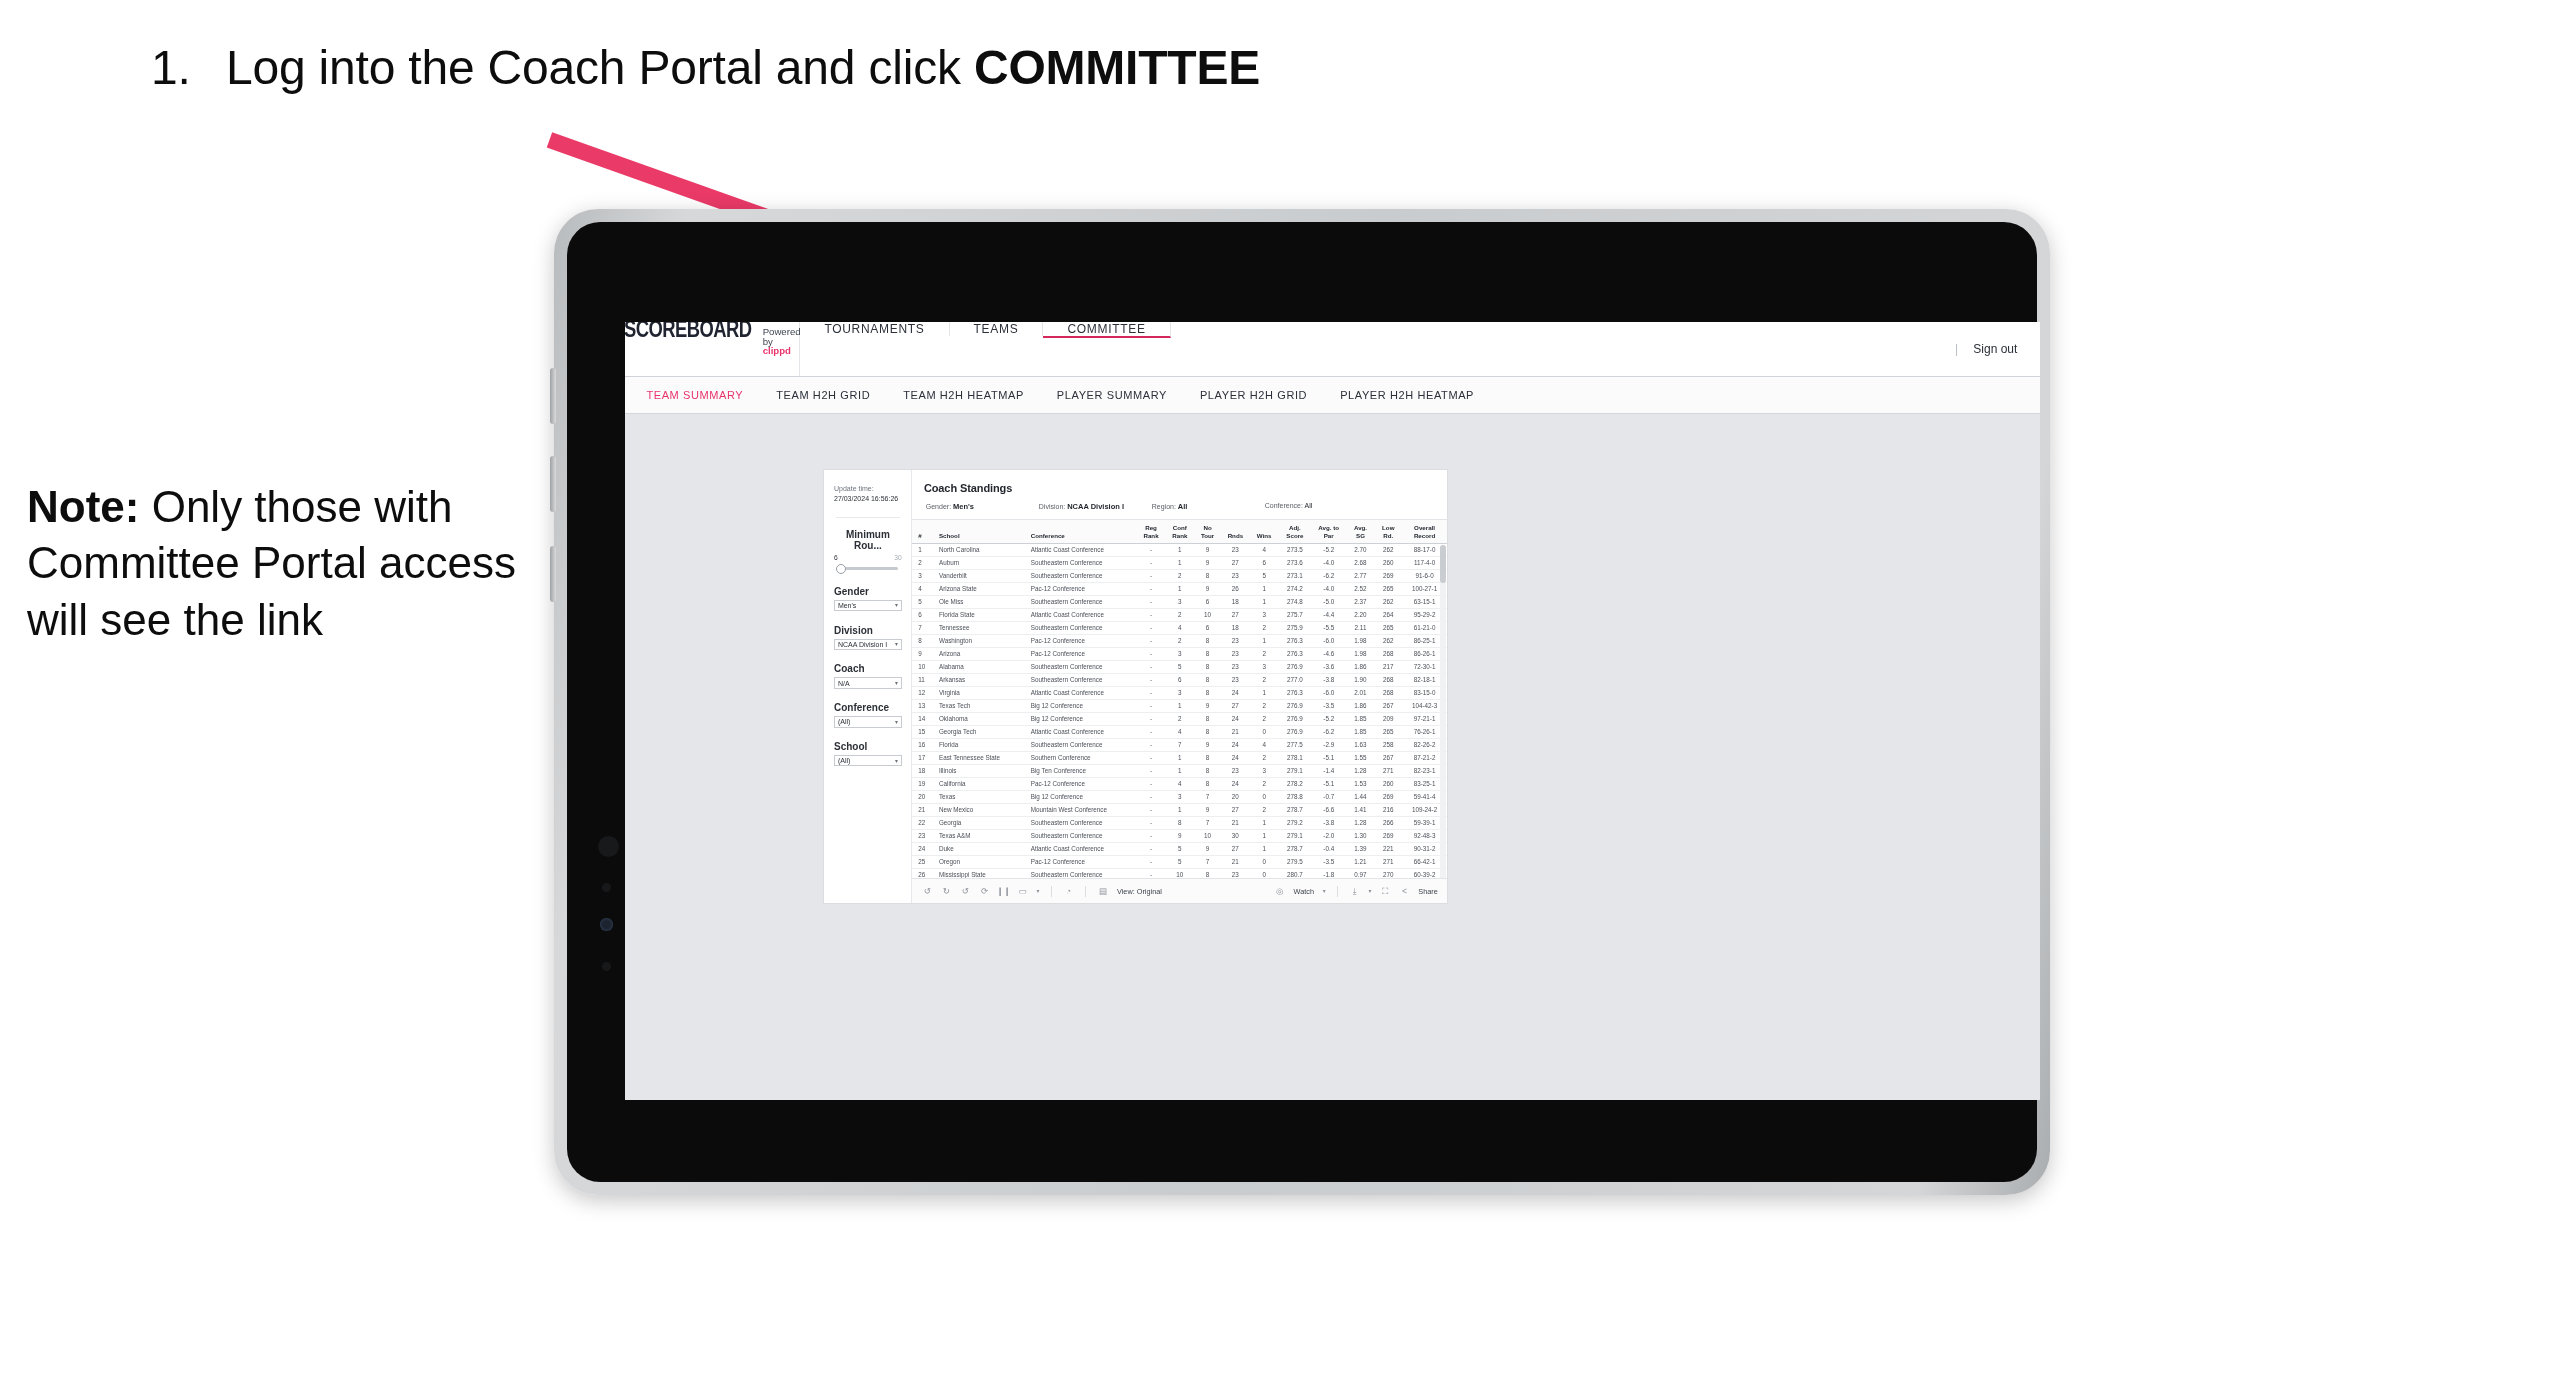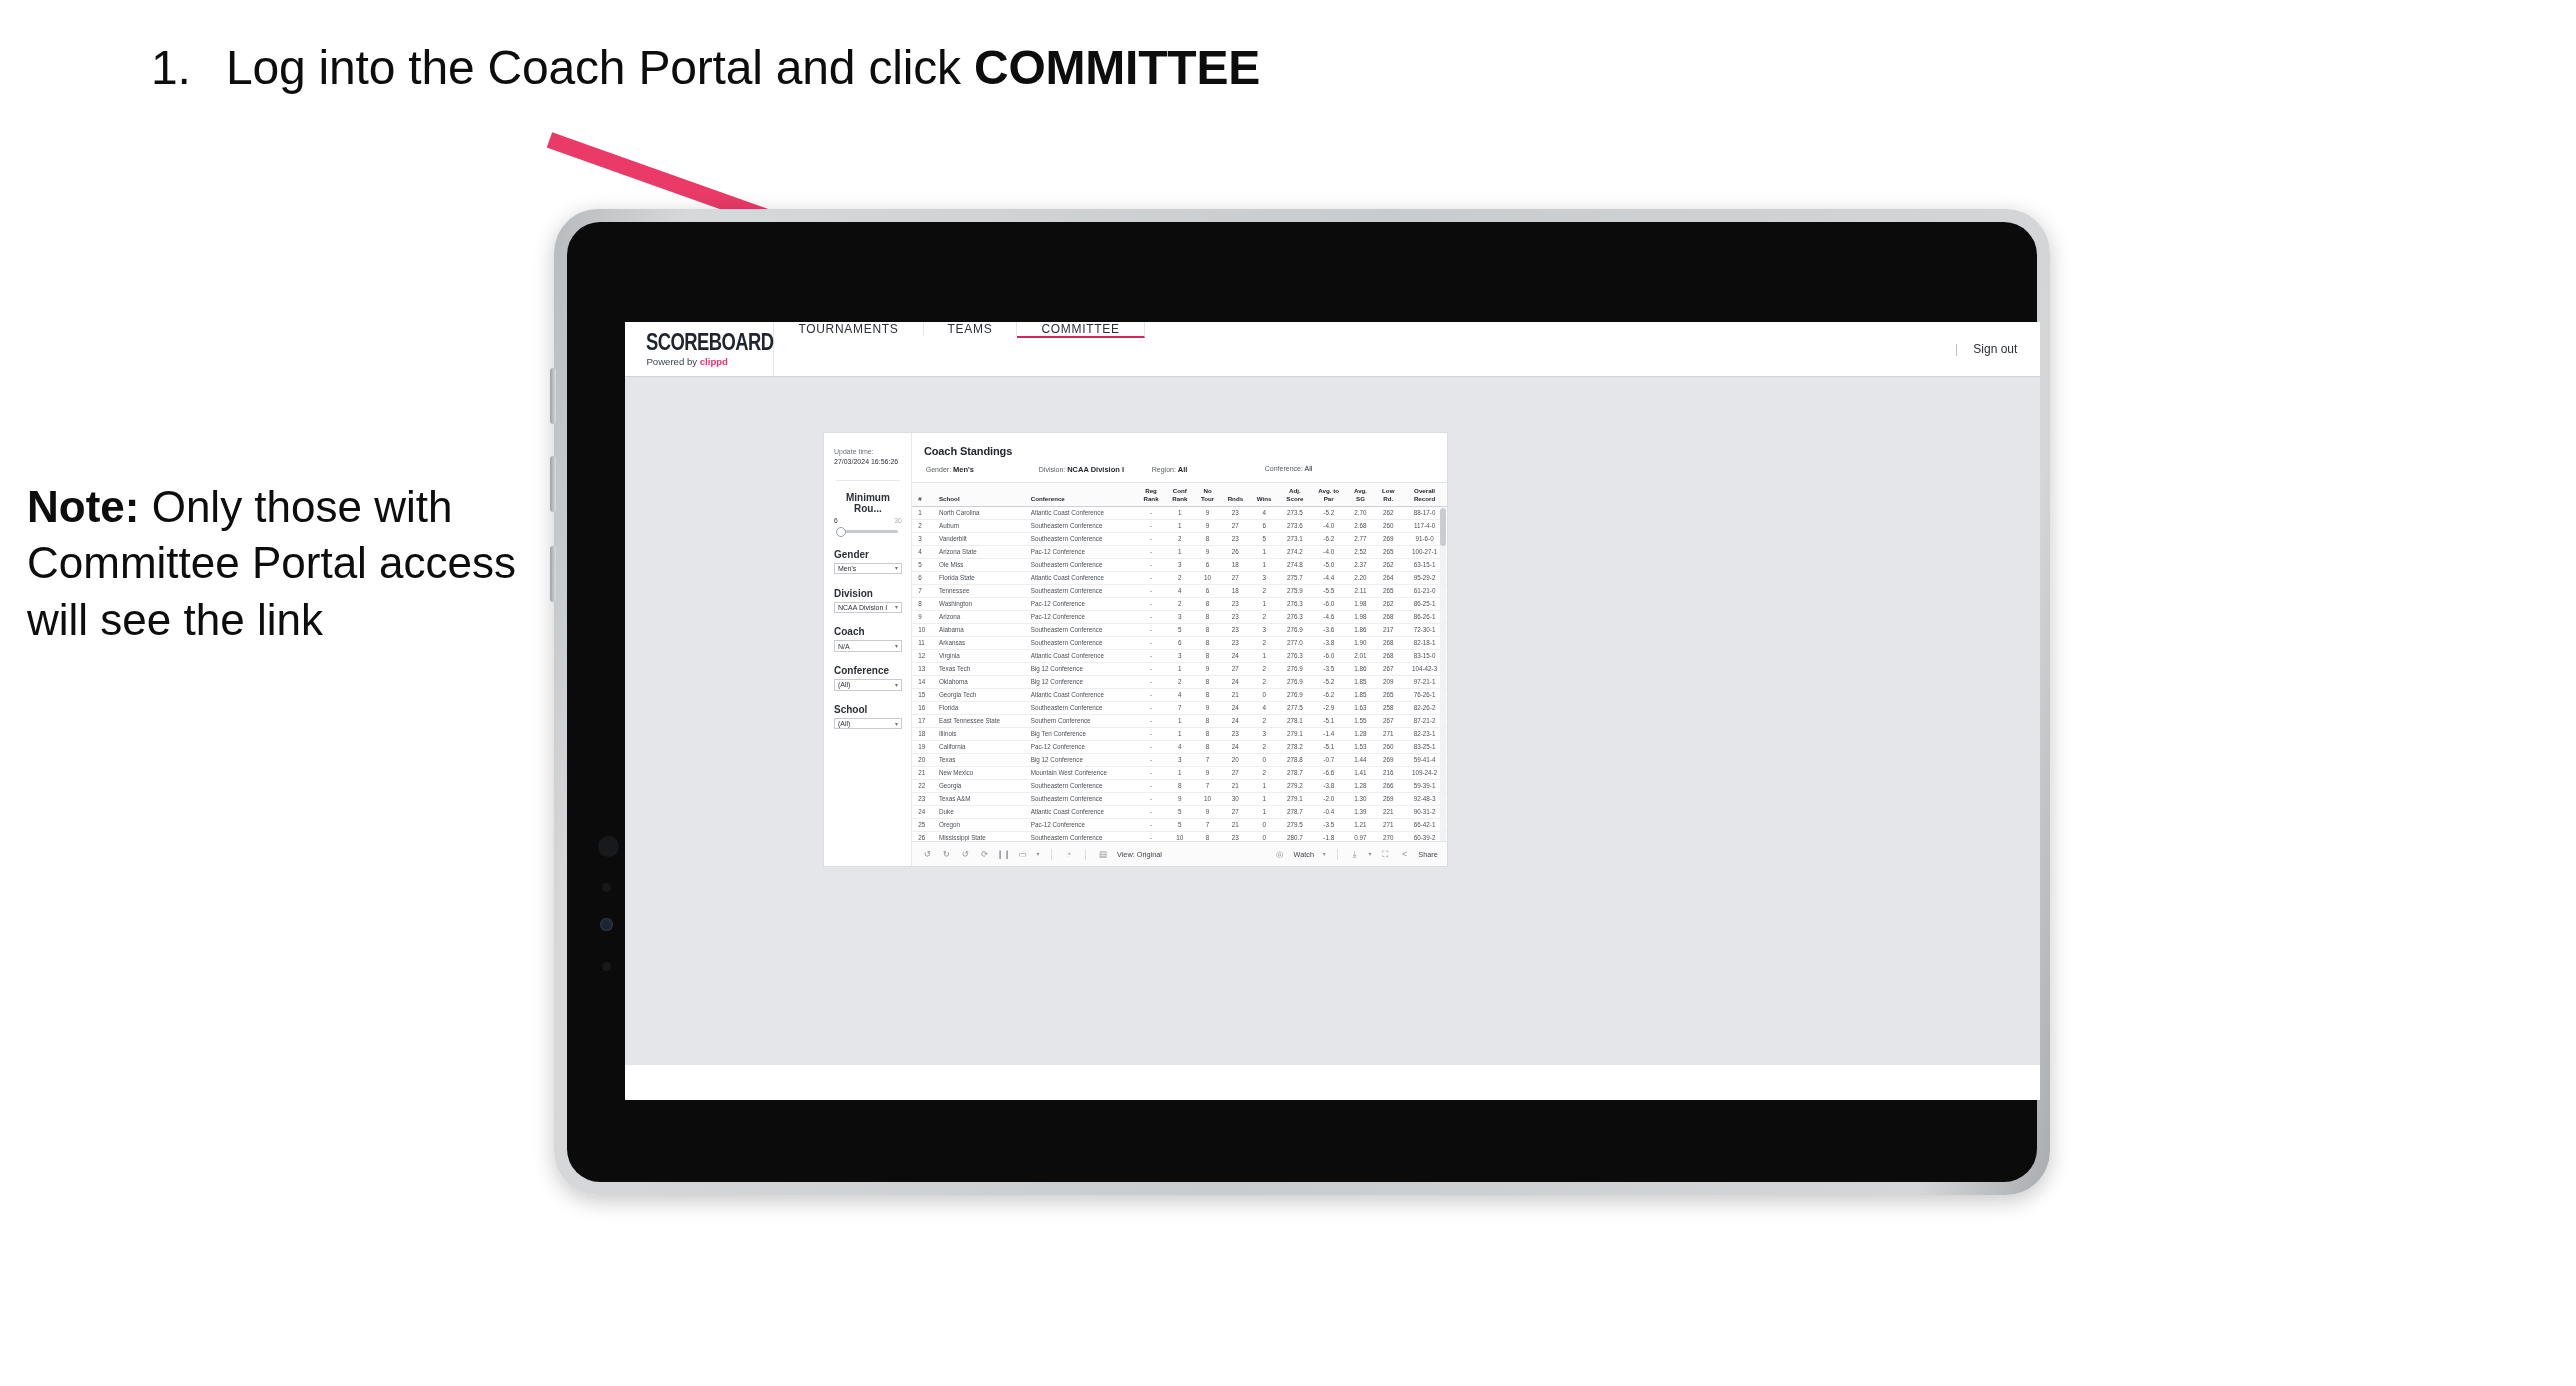--- a/index.html
+++ b/index.html
@@ -58,22 +58,22 @@
     width:1415px;height:778px;
     background:#ffffff;overflow:hidden;
   }
 
   
   .topnav{
     height:54px;background:#ffffff;border-bottom:1px solid #cfd2d6;
     display:flex;align-items:stretch;position:relative;
   }
   .brand{
-    width:149px;display:flex;flex-direction:column;justify-content:center;
-    padding-left:21px;border-right:1px solid #e3e5e8;box-sizing:border-box;
+    width:175px;display:flex;flex-direction:row;justify-content:center;
+    border-right:1px solid #e3e5e8;box-sizing:border-box;
   }
   .brand-word{
     font-family:"Liberation Sans",sans-serif;
     font-weight:700;font-size:20px;letter-spacing:-0.6px;
     color:#1f2430;line-height:1;
     transform:scaleY(1.16) scaleX(.92);transform-origin:left center;
   }
   .brand-sub{font-size:9.6px;color:#3d4350;margin-top:4.8px;line-height:1;}
   .brand-sub .clippd{color:#e8336d;font-weight:700;}
 
@@ -236,20 +236,28 @@
           <div class="tnav active">
             <span>COMMITTEE</span>
           </div>
         </div>
         <div class="topnav-right">
           <span class="divider">|</span>
           <span>Sign out</span>
         </div>
       </div>
 
+      <div class="subnav">
+        <div class="snav active">TEAM SUMMARY</div>
+        <div class="snav">TEAM H2H GRID</div>
+        <div class="snav">TEAM H2H HEATMAP</div>
+        <div class="snav">PLAYER SUMMARY</div>
+        <div class="snav">PLAYER H2H GRID</div>
+        <div class="snav">PLAYER H2H HEATMAP</div>
+      </div>
 
       <div class="canvas">
         <div class="dash-card">
 
           <div class="filters">
             <div class="upd-label">Update time:</div>
             <div class="upd-val">27/03/2024 16:56:26</div>
             <div class="fsep"></div>
 
             <div>

